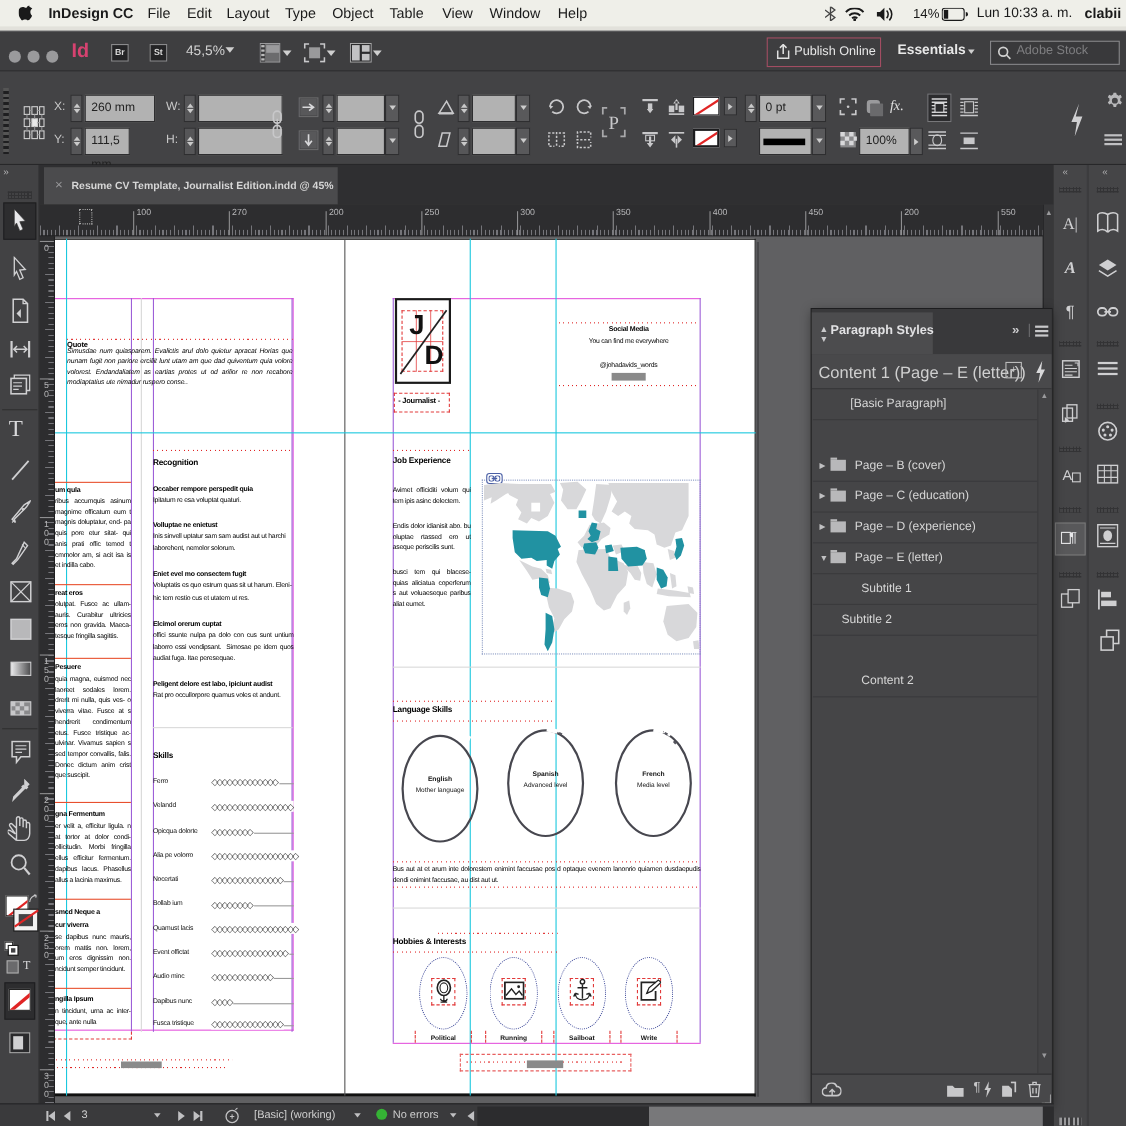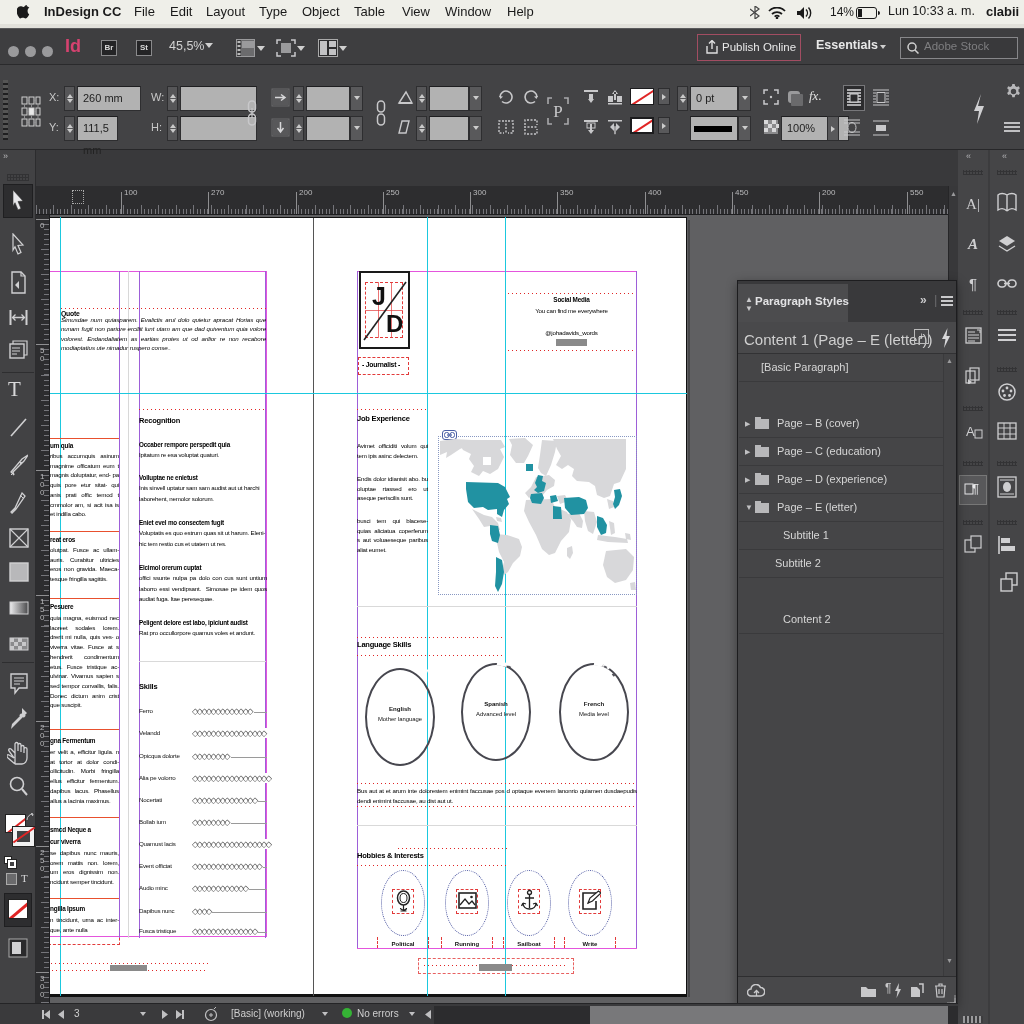--- a/index.html
+++ b/index.html
@@ -313,21 +313,21 @@
         </svg>
     <svg class="abs" style="left:785px;top:88px" width="18" height="18" viewBox="0 0 18 18">
           <rect x="3" y="3" width="12" height="12" rx="3" fill="#9a9a9c"></rect>
           <rect x="6" y="6" width="12" height="12" rx="1" fill="#6a6a6c"></rect>
         </svg>
     <span class="abs" style="left:809px;top:88px;color:#e0e0e0;font-size:13px;font-style:italic;font-family:'Liberation Serif',serif">fx.</span>
     <svg class="abs" style="left:762px;top:118px" width="18" height="18" viewBox="0 0 18 18">
           <rect x="2" y="2" width="14" height="14" fill="#8a8a8c"></rect>
           <path d="M2 2h4v4H2zM10 2h4v4h-4zM6 6h4v4H6zM14 6h3v4h-3zM2 10h4v4H2zM10 10h4v4h-4z" fill="#d8d8da"></path>
         </svg>
-    <div class="inp" style="left:781px;top:116px;width:68px;height:25px">100%</div>
+    <div class="inp" style="left:781px;top:116px;width:46px;height:25px">100%</div>
     <div class="abs" style="left:827px;top:116px;width:12px;height:25px;background:#59595b;border:1px solid #2e2e30">
           <span style="position:absolute;left:3px;top:9px;border:3px solid transparent;border-left:4px solid #ccc"></span>
         </div>
     <div class="abs" style="left:843px;top:85px;width:22px;height:26px;background:#2c2c2e;border:1px solid #77777a"></div>
     <svg class="abs" style="left:846px;top:88px" width="16" height="20" viewBox="0 0 16 20">
           <g stroke="#d8d8da" stroke-width="1.3">
             <path d="M1 2h14M1 5h14M1 8h14M1 11h14M1 14h14M1 17h14"></path>
           </g>
           <rect x="4" y="6" width="8" height="8" fill="#2c2c2e" stroke="#d8d8da"></rect>
         </svg>
@@ -447,20 +447,23 @@
     <span class="abs" style="left:21px;top:722px;color:#d8d8da;font-size:11px;font-family:'Liberation Serif',serif">T</span>
     <div class="abs" style="left:4px;top:743px;width:28px;height:34px;background:#2d2d2f;border:1px solid #1f1f21"></div>
     <div class="abs" style="left:8px;top:749px;width:20px;height:20px;background:#fff;border:1px solid #222;overflow:hidden">
         <div style="position:absolute;left:-4px;top:8px;width:32px;height:2.5px;background:#e02525;transform:rotate(-40deg)"></div>
       </div>
     <svg class="abs" style="left:8px;top:788px" width="20" height="20">
         <rect x="1" y="1" width="18" height="18" fill="#2a2a2c" stroke="#aaa"></rect>
         <rect x="4" y="4" width="9" height="12" fill="#d0d0d2"></rect>
       </svg>
   </div>
+  <div id="tabbar">
+      <div id="doctab"><span style="color:#9a9a9c;margin:0 8px 0 10px;font-size:12px">×</span><b style="font-weight:bold;color:#d6d6d6">Resume CV Template, Journalist Edition.indd @ 45%</b></div>
+    </div>
   <div id="hruler">
     <div style="position:absolute;left:0;bottom:0;width:912px;height:5px;background-image:repeating-linear-gradient(90deg,#75757a 0,#75757a 1px,transparent 1px,transparent 3.49px)"></div>
     <div style="position:absolute;left:0;bottom:0;width:912px;height:9px;background-image:repeating-linear-gradient(90deg,#75757a 0,#75757a 1px,transparent 1px,transparent 17.46px)"></div>
     <div class="tickh" style="left:85px;height:22px"></div>
       <span class="rlab" style="left:88px;top:2px">100</span>
     <div class="tickh" style="left:172px;height:22px"></div>
       <span class="rlab" style="left:175px;top:2px">270</span>
     <div class="tickh" style="left:260px;height:22px"></div>
       <span class="rlab" style="left:263px;top:2px">200</span>
     <div class="tickh" style="left:347px;height:22px"></div>
@@ -848,27 +851,27 @@
     <span class="abs" style="left:196px;top:11px;color:#6a6a6c;font-size:13px">|</span>
     <div class="abs" style="left:203px;top:15px;width:12px;height:2px;background:#c9c9cb;box-shadow:0 4px 0 #c9c9cb,0 8px 0 #c9c9cb"></div>
     <div class="abs" style="left:0;top:41px;width:218px;height:32px;background:#49494b;border-bottom:1px solid #323234">
       <span class="abs" style="left:6px;top:9px;color:#cfcfcf;font-size:15px;white-space:nowrap">Content 1 (Page – E (letter))</span>
       <span class="abs" style="left:176px;top:7px;width:15px;height:15px;border:1px solid #bbb;color:#ccc;font-size:10px;text-align:center;line-height:14px">+</span>
       <svg class="abs" style="left:203px;top:6px" width="10" height="20" viewBox="0 0 10 20">
           <path d="M6.5 0 1 11h3.5L3 20l6-12H5.5z" fill="#d8d8da"></path>
         </svg>
     </div>
     <div class="abs" style="left:0;top:73px;width:218px;height:622px;background:#454547"></div>
-    <div class="psrow" style="top:73px"><span style="margin-left:22px">[Basic Paragraph]</span></div>
+    <div class="psrow" style="top:73px"><span style="margin-left:34px">[Basic Paragraph]</span></div>
     <div class="psrow" style="top:157px"><span class="tri">▶</span><span class="fold"></span><span style="margin-left:8px">Page – C (education)</span></div>
     <div class="psrow" style="top:129px"><span class="tri">▶</span><span class="fold"></span><span style="margin-left:8px">Page – B (cover)</span></div>
     <div class="psrow" style="top:185px"><span class="tri">▶</span><span class="fold"></span><span style="margin-left:8px">Page – D (experience)</span></div>
     <div class="psrow" style="top:213px"><span class="tri" style="font-size:8px">▼</span><span class="fold"></span><span style="margin-left:8px">Page – E (letter)</span></div>
     <div class="psrow" style="top:241px"><span style="margin-left:44px">Subtitle 1</span></div>
-    <div class="psrow" style="top:269px"><span style="margin-left:36px">Subtitle 2</span></div>
+    <div class="psrow" style="top:269px"><span style="margin-left:26px">Subtitle 2</span></div>
     <div class="psrow" style="top:325px"><span style="margin-left:44px">Content 2</span></div>
     <div class="abs" style="left:205px;top:73px;width:13px;height:622px;background:#434345;border-left:1px solid #3a3a3c"></div>
     <span class="abs" style="left:208px;top:76px;color:#9a9a9c;font-size:7px">▲</span>
     <span class="abs" style="left:208px;top:676px;color:#9a9a9c;font-size:7px">▼</span>
     <div class="abs" style="left:0;top:695px;width:218px;height:29px;background:#48484a;border-top:1px solid #2e2e30">
       <svg class="abs" style="left:9px;top:7px" width="18" height="14" viewBox="0 0 18 14">
           <path d="M4 12a3.5 3.5 0 0 1 0-7 5 5 0 0 1 9.6-1.4A4 4 0 0 1 13.5 12z" fill="none" stroke="#c8c8ca" stroke-width="1.5"></path>
           <path d="M7 9l2.5-2.5L12 9M9.5 7v5" stroke="#c8c8ca" stroke-width="1.3" fill="none"></path>
         </svg>
       <svg class="abs" style="left:122px;top:7px" width="17" height="14">

